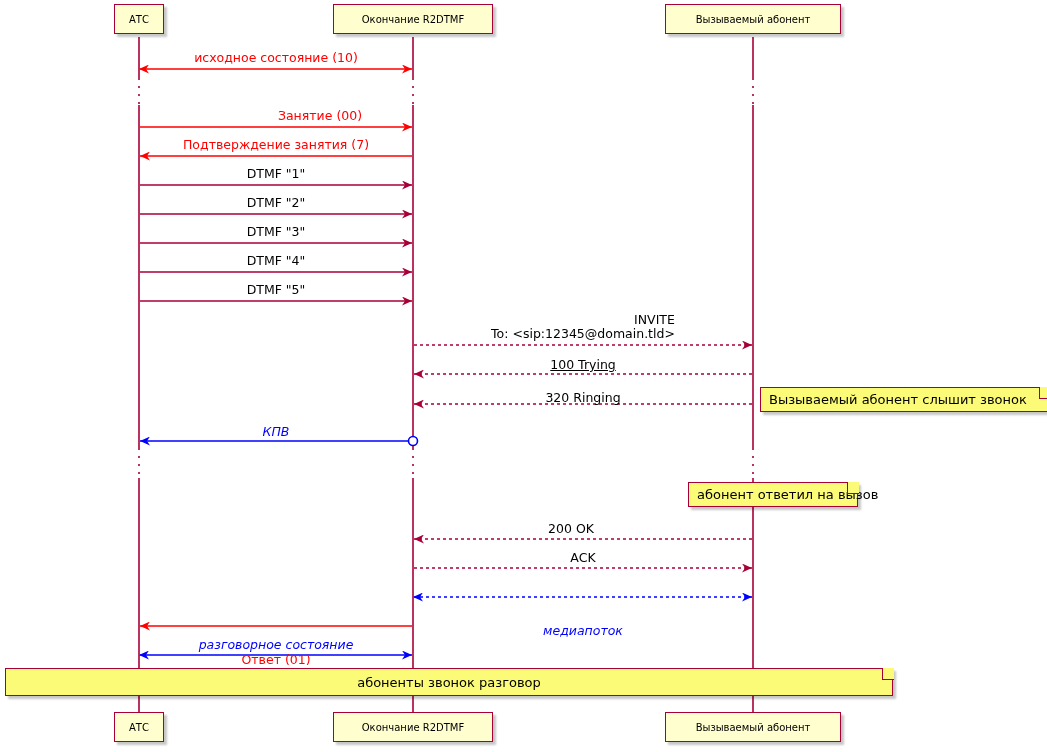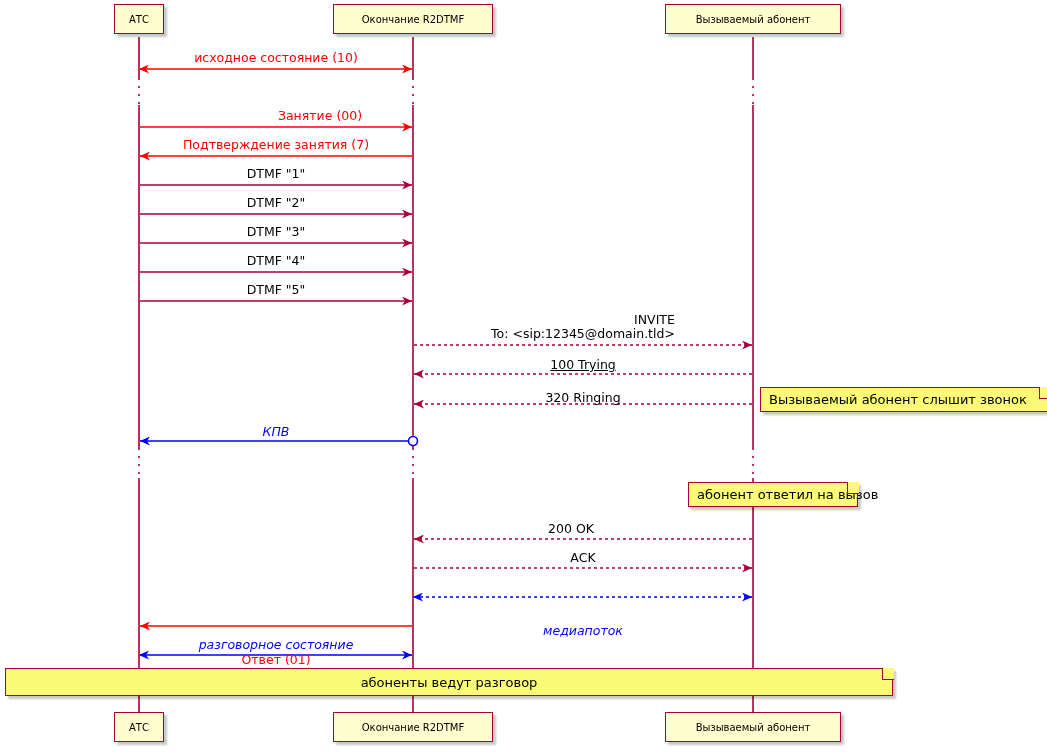--- a/index.html
+++ b/index.html
@@ -215,16 +215,16 @@
     <div class="msg-label center blue" style="left: 276px; top: 638px;">разговорное состояние</div>
     <div class="note" style="left: 760px; top: 387px; width: 290px; height: 25px;">
       <span class="note-text">Вызываемый абонент слышит звонок</span>
       <span class="fold"></span>
     </div>
     <div class="note" style="left: 688px; top: 482px; width: 170px; height: 25px;">
       <span class="note-text">абонент ответил на вызов</span>
       <span class="fold"></span>
     </div>
     <div class="note wide" style="left: 5px; top: 668px; width: 888px; height: 28px;">
-      <span class="note-text">абоненты ведут разговор</span>
+      <span class="note-text">абоненты звонок разговор</span>
       <span class="fold"></span>
     </div>
   </div>
 
 </body></html>

